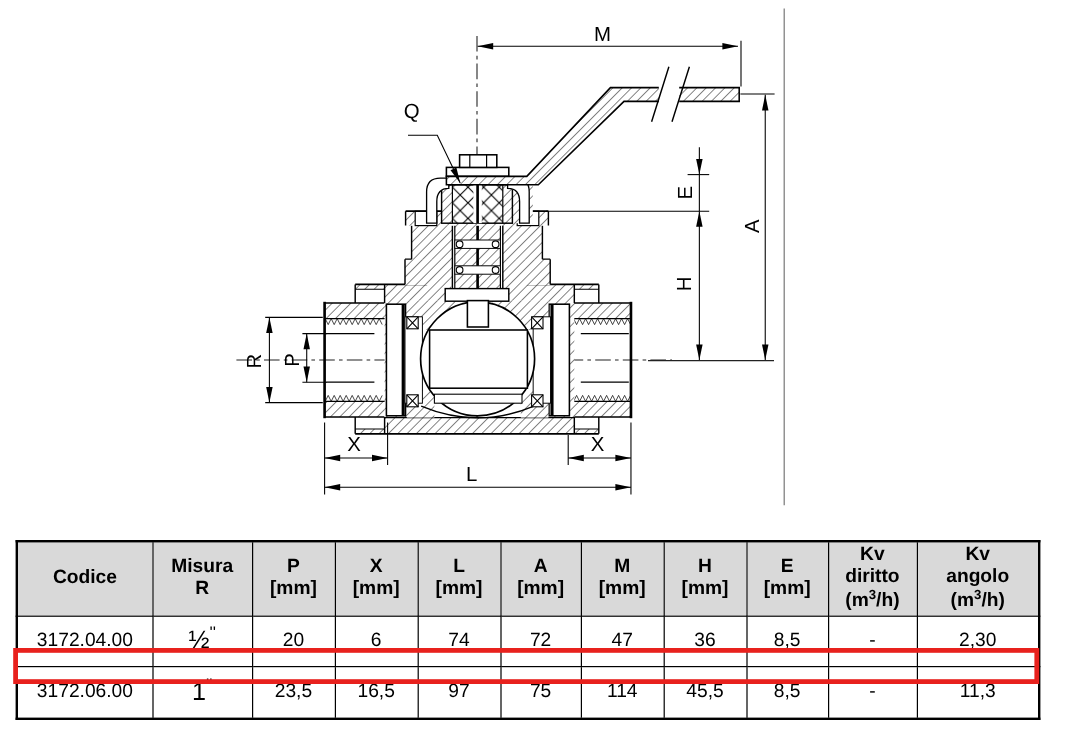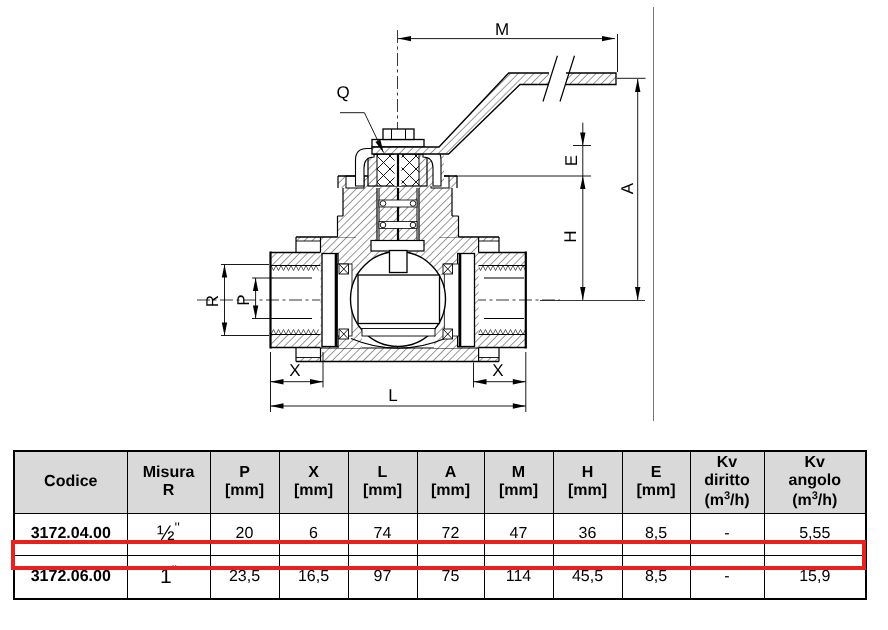--- a/index.html
+++ b/index.html
@@ -3,21 +3,21 @@
 <meta charset="utf-8">
 <style>
   html,body{margin:0;padding:0;background:#fff;text-rendering:geometricPrecision;}
   #page{position:relative;width:888px;height:630px;background:#fff;overflow:hidden;transform:translateZ(0);filter:saturate(1.001);
         font-family:"Liberation Sans",sans-serif;}
   table{border-collapse:collapse;table-layout:fixed;position:absolute;left:13px;top:450px;width:852px;height:150px;}
   td{border:1.6px solid #000;text-align:center;vertical-align:middle;padding:0;
      font-size:16px;color:#000;overflow:hidden;}
   table{border:2.5px solid #000;}
   tr.hd td{background:#d9d9d9;font-weight:bold;line-height:1.15;}
-  td.cod{font-weight:bold;}
+  td.cod{font-weight:normal;}
   sup{font-size:11px;}
   td.fr{font-size:21px;}
   td.fr sup{font-size:14px;line-height:0;}
   #redbox{position:absolute;left:11px;top:540px;width:855px;height:30px;
           border:4.5px solid #e8211d;box-sizing:border-box;z-index:5;}
 </style>
 </head>
 <body>
 <div id="page">
 <svg width="888" height="448" viewBox="0 0 888 448" style="position:absolute;left:0;top:0;">
@@ -233,31 +233,31 @@
     <td class="cod">3172.04.00</td>
           <td class="fr">½<sup>''</sup></td>
           <td>20</td>
           <td>6</td>
           <td>74</td>
     <td>72</td>
           <td>47</td>
           <td>36</td>
           <td>8,5</td>
           <td>-</td>
-          <td>5,55</td>
+          <td>2,30</td>
   </tr>
   <tr>
     <td class="cod">3172.06.00</td>
           <td class="fr">1<sup>''</sup></td>
           <td>23,5</td>
           <td>16,5</td>
           <td>97</td>
     <td>75</td>
           <td>114</td>
           <td>45,5</td>
           <td>8,5</td>
           <td>-</td>
-          <td>15,9</td>
+          <td>11,3</td>
   </tr>
 </tbody>
     </table>
 <div id="redbox"></div>
 </div>
 
 </body></html>

